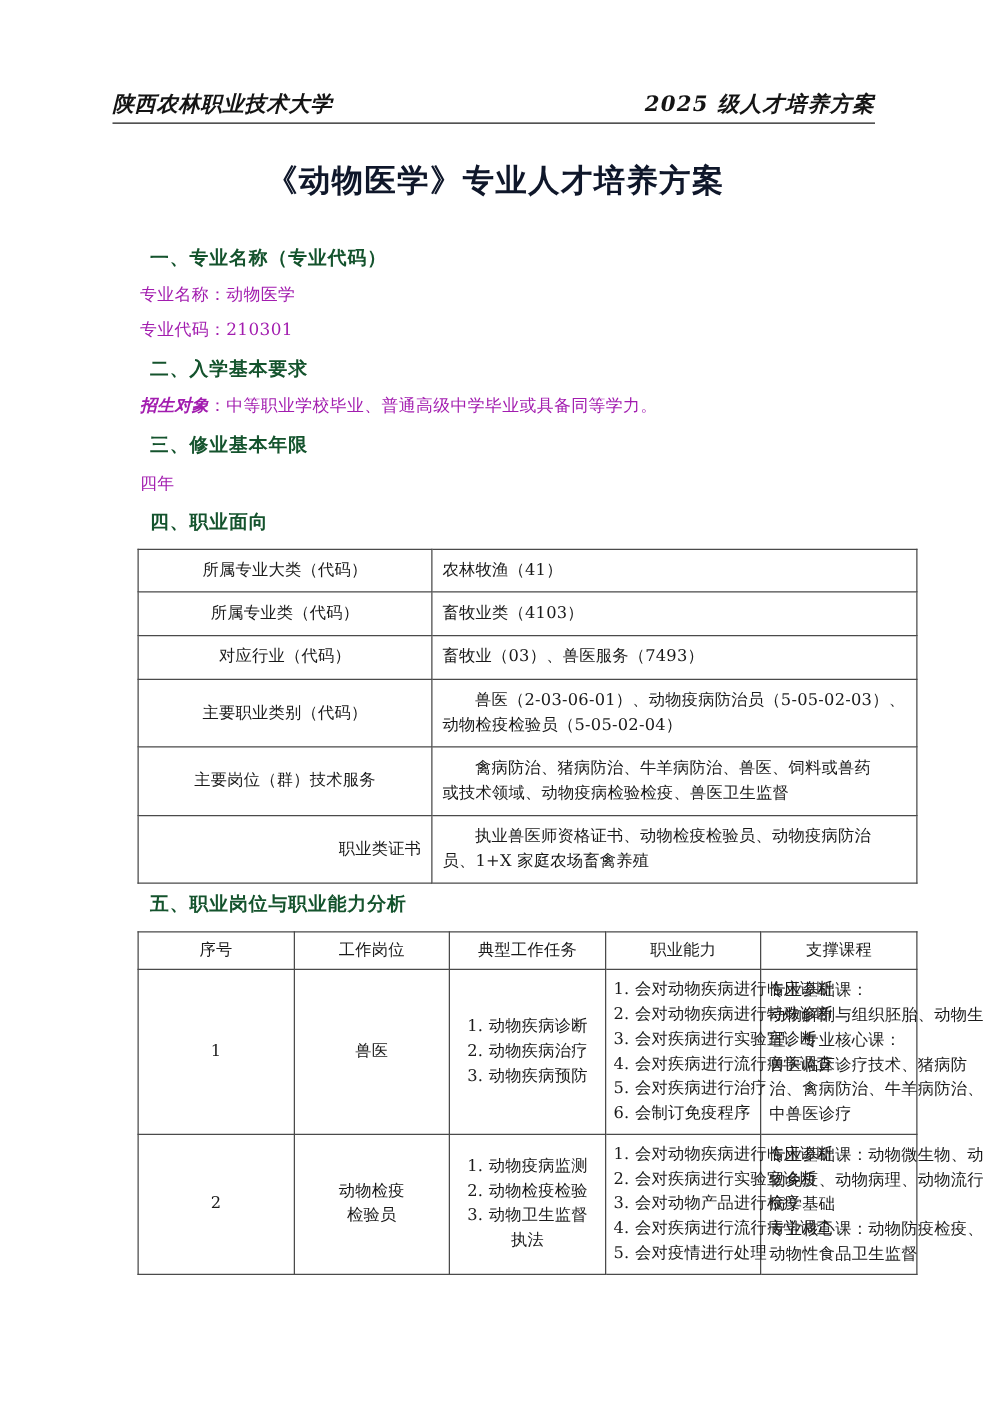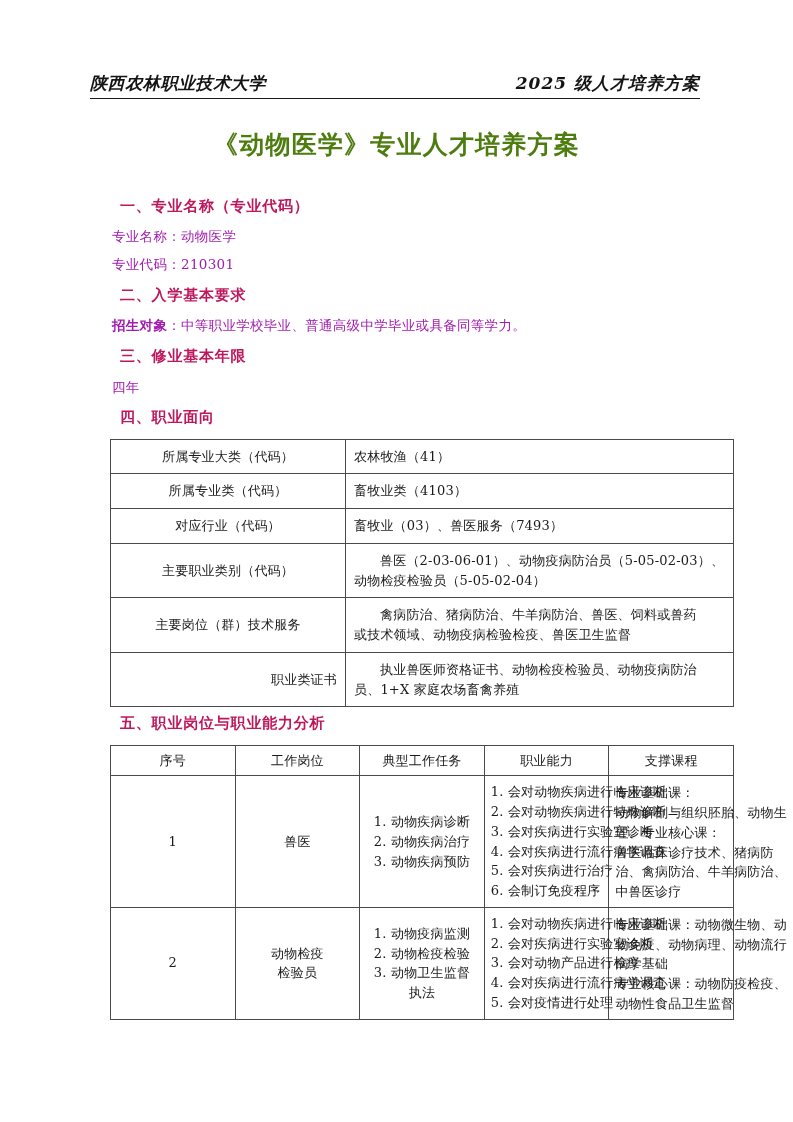--- a/index.html
+++ b/index.html
@@ -45,48 +45,48 @@
 
   
   .doc-title {
     position: absolute;
     left: 0; top: 128px;
     width: 793px;
     text-align: center;
     font-size: 25px;
     font-weight: bold;
     letter-spacing: 1.2px;
-    color: #4d7c0f;
+    color: #0f172a;
     font-family: "DejaVu Serif", "Liberation Serif", serif;
   }
 
   
   .content {
     position: absolute;
     left: 110px;
     top: 190px;
     width: 575px;
   }
   .sec-head {
     font-size: 15px;
     font-weight: bold;
     letter-spacing: 0.8px;
     margin: 0 0 0 10px;
     padding: 6px 0 7px 0;
-    color: #be185d;
+    color: #14532d;
     line-height: 1.35;
   }
   .para {
     font-size: 13.5px;
     line-height: 1.55;
     padding: 3px 0 4px 2px;
     letter-spacing: 0.3px;
     color: #a21caf;
   }
-  .para b { font-weight: bold; }
+  .para b { font-weight: bold; font-style: italic; }
 
   
   table.doc-tbl {
     border-collapse: collapse;
     width: 624px;
     margin: 4px 0 0 0;
     table-layout: fixed;
   }
   table.doc-tbl td, table.doc-tbl th {
     border: 1.1px solid #4a4a4a;

